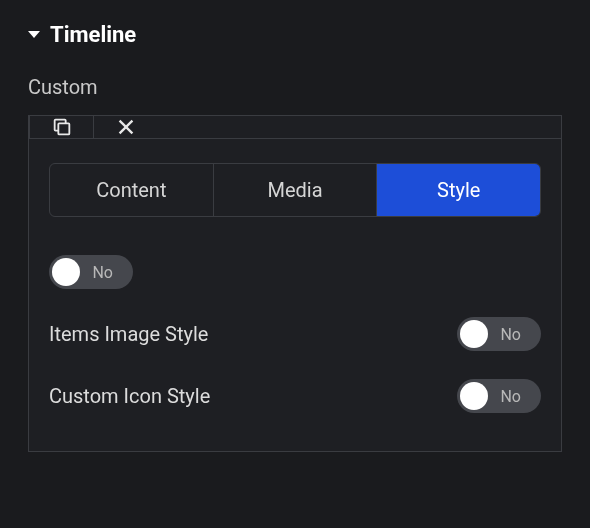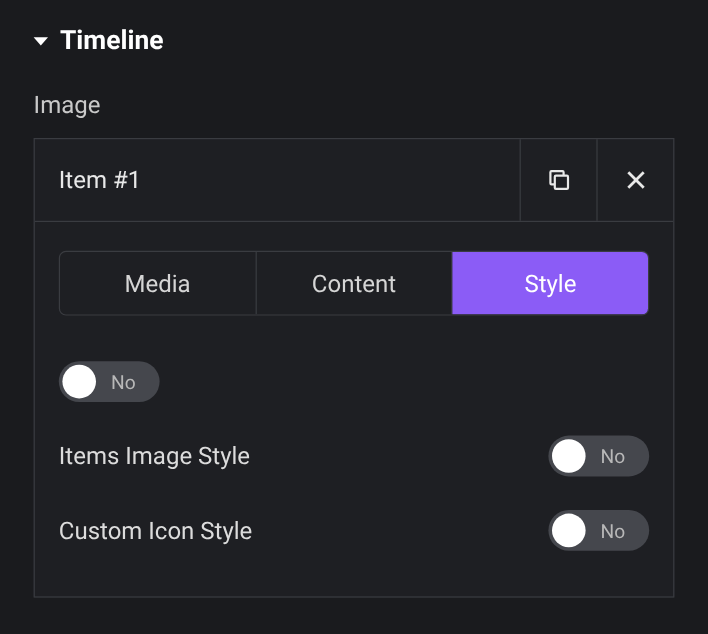--- a/index.html
+++ b/index.html
@@ -80,21 +80,21 @@
     flex: 1;
     text-align: center;
     padding: 14px 0;
     font-size: 20px;
     color: #d5d5d5;
     cursor: pointer;
     border-right: 1px solid #3a3c41;
   }
   .tab:last-child { border-right: none; }
   .tab.active {
-    background: #8b5cf6;
+    background: #1d4ed8;
     color: #fff;
   }
   .toggle-row {
     display: flex;
     align-items: center;
     justify-content: space-between;
     padding: 14px 0;
   }
   .toggle-label {
     font-size: 20px;
@@ -129,45 +129,44 @@
 </head>
 <body>
 
 <div class="panel">
 
   <div class="section-header">
     <span class="caret"></span>
     <span class="section-title">Timeline</span>
   </div>
 
-  <div class="items-label">Image</div>
+  <div class="items-label">Custom</div>
 
   <div class="item-card">
 
     <div class="item-header">
-      <div class="item-title">Item #1</div>
       <div class="icon-btn">
         <svg viewBox="0 0 24 24">
           <rect x="8" y="8" width="12" height="12" rx="1"></rect>
           <path d="M16 8V5a1 1 0 0 0-1-1H5a1 1 0 0 0-1 1v10a1 1 0 0 0 1 1h3"></path>
         </svg>
       </div>
       <div class="icon-btn close">
         <svg viewBox="0 0 24 24">
           <line x1="5" y1="5" x2="19" y2="19"></line>
           <line x1="19" y1="5" x2="5" y2="19"></line>
         </svg>
       </div>
     </div>
 
     <div class="item-body">
 
       <div class="tabs">
+        <div class="tab">Content</div>
         <div class="tab">Media</div>
-        <div class="tab">Content</div>
         <div class="tab active">Style</div>
       </div>
 
       <div class="toggle-row">
         <div class="toggle">
           <div class="toggle-knob"></div>
           <span class="toggle-text">No</span>
         </div>
       </div>
 

